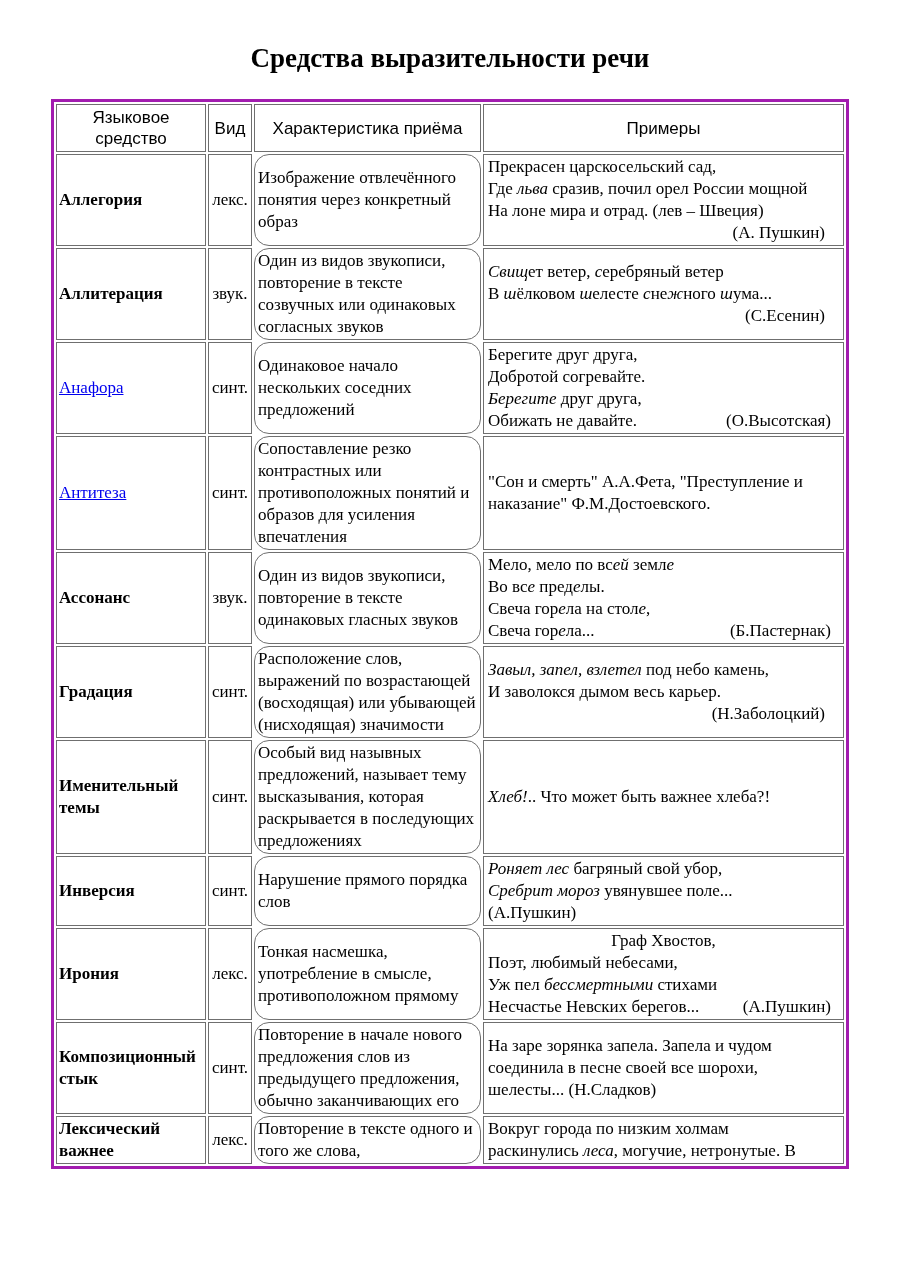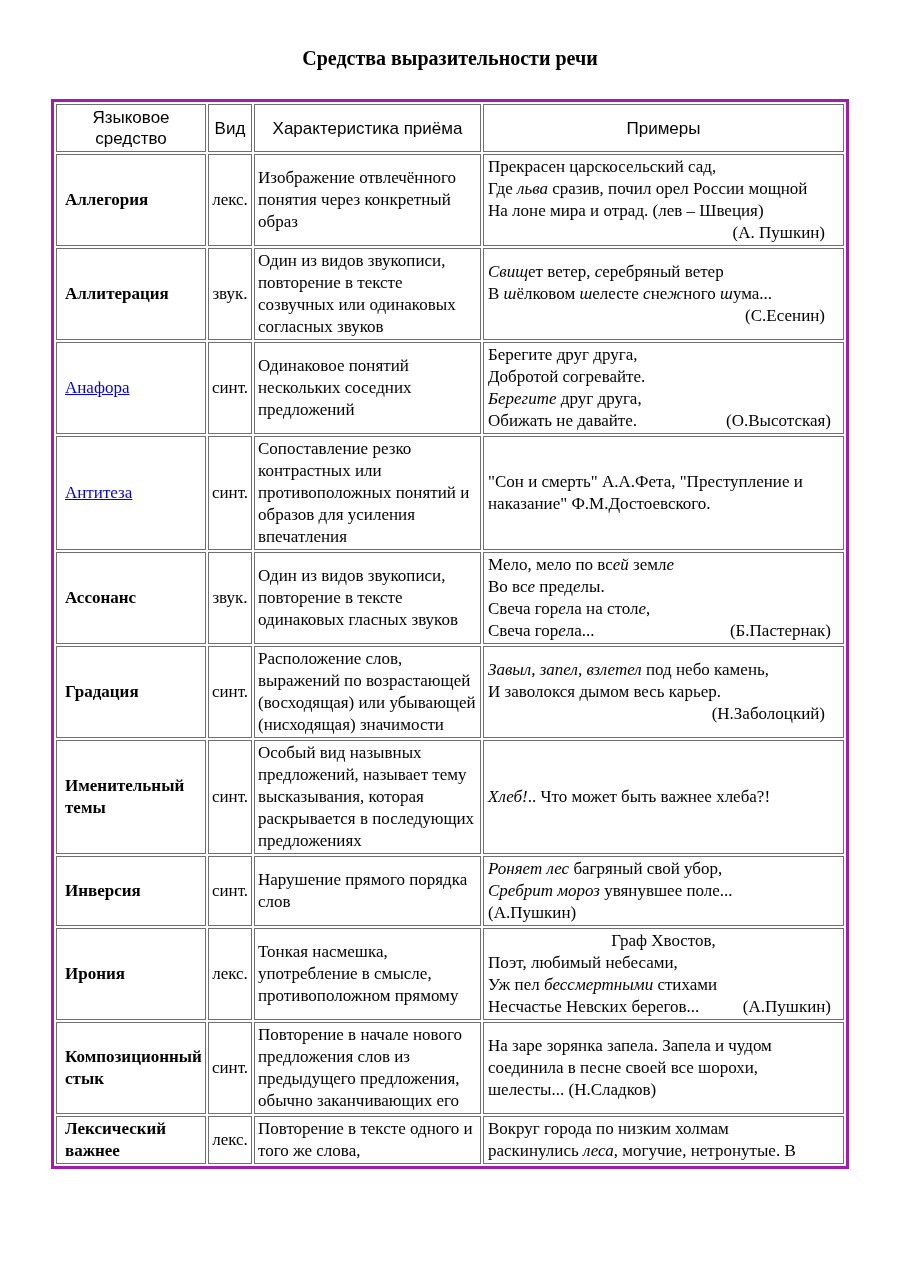--- a/index.html
+++ b/index.html
@@ -5,21 +5,21 @@
   html, body { margin: 0; padding: 0; background: #ffffff; }
   .page {
     width: 900px; height: 1273px; overflow: hidden;
     background: #ffffff; position: relative;
     font-family: "Liberation Serif", serif;
     color: #000000;
   }
   .doc-title {
     margin: 42px 0 0 0;
     font-family: "Liberation Serif", serif;
-    font-size: 20px; font-weight: bold;
+    font-size: 27px; font-weight: bold;
     text-align: center; line-height: 32px;
     color: #000000;
   }
   table.main {
     width: 792px;
     margin: 25px auto 0 auto;
     border-collapse: separate;
     border-spacing: 2px;
     table-layout: fixed;
     border: 3px solid #a21caf;
@@ -37,24 +37,24 @@
   th {
     font-family: "Liberation Sans", sans-serif;
     font-size: 17px; font-weight: normal;
     text-align: center; padding: 2px 2px;
     line-height: 21px;
   }
   td {
     font-size: 17px; line-height: 22px;
     padding: 1px 3px;
   }
-  td.term { font-weight: bold; padding-left: 8px; }
+  td.term { font-weight: bold; padding-left: 2px; }
   td.term a { color: #0000ee; text-decoration: underline; font-weight: normal; cursor: pointer; }
   td.kind { text-align: center; padding: 2px 1px; }
-  td.desc { text-align: left; }
+  td.desc { text-align: left; border-radius: 15px; }
   td.example { text-align: left; padding: 1px 4px; }
   td.example i { font-style: italic; }
   .line-r { display: block; text-align: right; padding-right: 14px; }
   .line-c { display: block; text-align: center; }
   .fr { float: right; padding-right: 8px; }
 </style>
 </head>
 <body>
 
 <div class="page">
@@ -84,21 +84,21 @@
         </tr>
         <tr>
           <td class="term"><b>Аллитерация</b></td>
           <td class="kind">звук.</td>
           <td class="desc">Один из видов звукописи, повторение в тексте созвучных или одинаковых согласных звуков</td>
           <td class="example"><i>Свищ</i>ет ветер, <i>с</i>еребряный ветер<br>В <i>ш</i>ёлковом <i>ш</i>елесте <i>с</i>не<i>ж</i>ного <i>ш</i>ума...<br><span class="line-r">(С.Есенин)</span></td>
         </tr>
         <tr>
           <td class="term"><a href="#">Анафора</a></td>
           <td class="kind">синт.</td>
-          <td class="desc">Одинаковое понятий нескольких соседних предложений</td>
+          <td class="desc">Одинаковое начало нескольких соседних предложений</td>
           <td class="example">Берегите друг друга,<br>Добротой согревайте.<br><i>Берегите</i> друг друга,<br>Обижать не давайте.<span class="fr">(О.Высотская)</span></td>
         </tr>
         <tr>
           <td class="term"><a href="#">Антитеза</a></td>
           <td class="kind">синт.</td>
           <td class="desc">Сопоставление резко контрастных или противоположных понятий и образов для усиления впечатления</td>
           <td class="example">"Сон и смерть" А.А.Фета, "Преступление и<br>наказание" Ф.М.Достоевского.</td>
         </tr>
         <tr>
           <td class="term"><b>Ассонанс</b></td>

